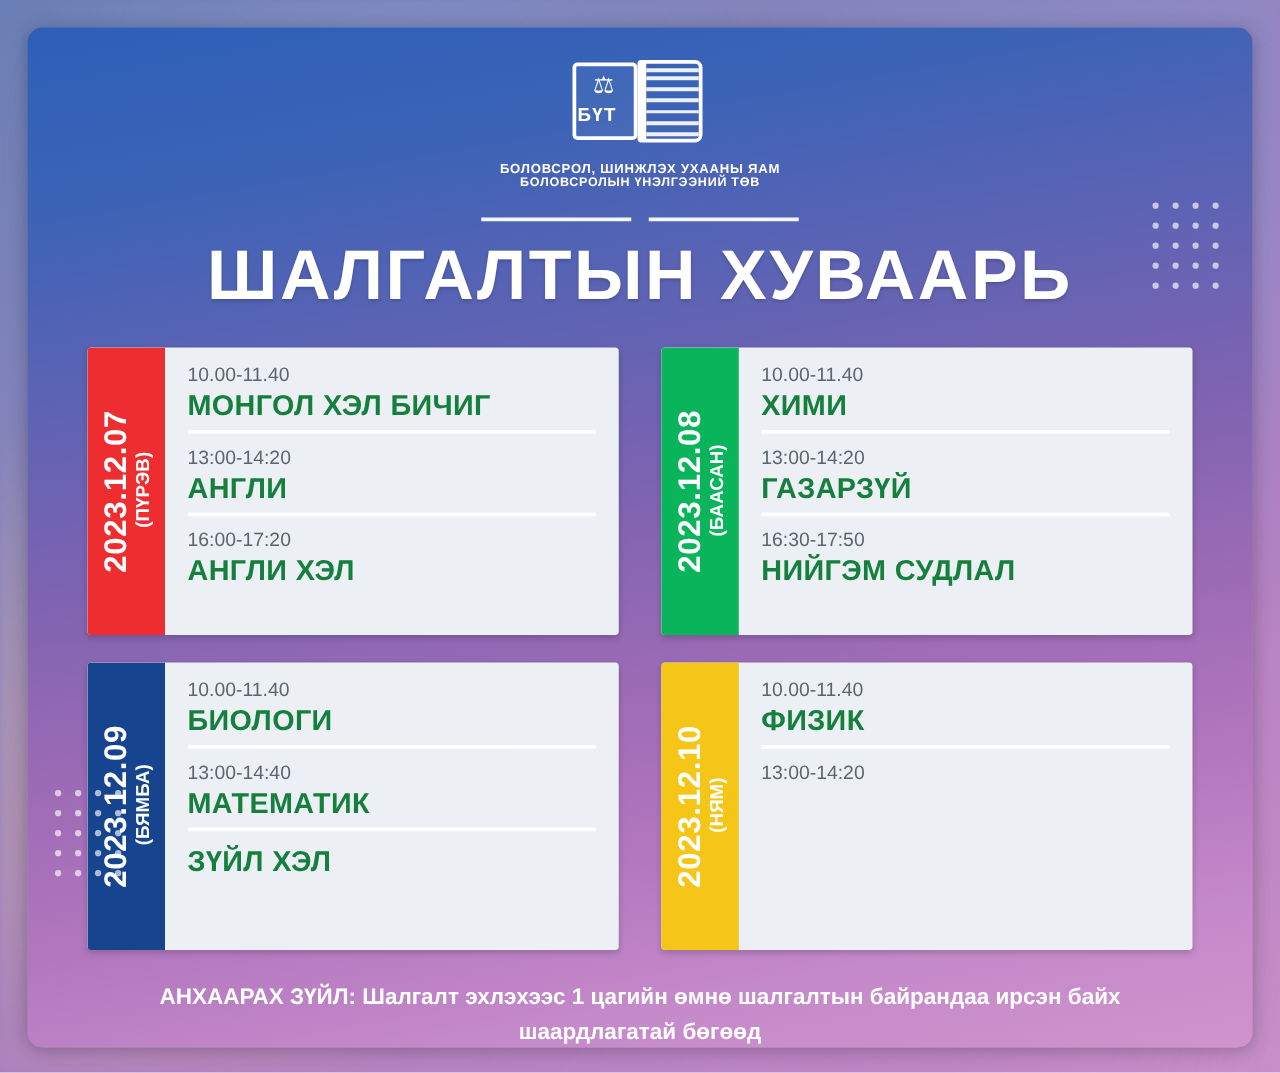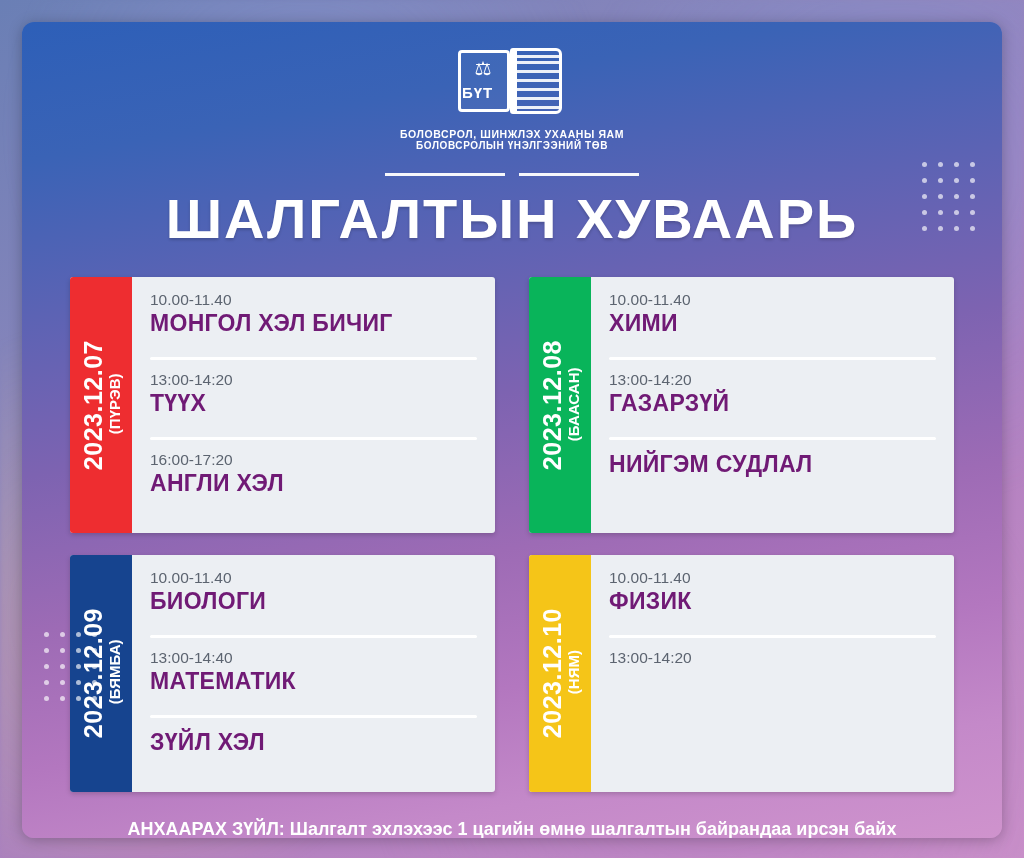--- a/index.html
+++ b/index.html
@@ -151,22 +151,22 @@
   .slots {
     flex: 1 1 auto;
     padding: 14px 18px 14px 18px;
     display: flex; flex-direction: column; justify-content: flex-start; border-radius: 22px;
   }
   .slot { margin-bottom: 2px; }
   .slot .time {
     color: #5c6470; font-size: 15.5px; font-weight: normal; margin-bottom: 1px;
   }
   .slot .subj {
-    color: #701a75; font-size: 23px; font-weight: bold; letter-spacing: 0.3px;
-    padding-bottom: 20px;
+    color: #15803d; font-size: 23px; font-weight: bold; letter-spacing: 0.3px;
+    padding-bottom: 6px;
   }
   .slot .sep {
     height: 3px; background: #ffffff; margin: 0 0 9px 0; border-radius: 2px;
   }
   .slot:last-child .sep { display: none; }
 
   .notes {
     margin: 24px 64px 0;
     text-align: center;
     color: #ffffff;
@@ -256,21 +256,21 @@
         </div>
       </div>
       <div class="slots">
         <div class="slot">
           <div class="time">10.00-11.40</div>
           <div class="subj">МОНГОЛ ХЭЛ БИЧИГ</div>
           <div class="sep"></div>
         </div>
         <div class="slot">
           <div class="time">13:00-14:20</div>
-          <div class="subj">ТҮҮХ</div>
+          <div class="subj">АНГЛИ</div>
           <div class="sep"></div>
         </div>
         <div class="slot">
           <div class="time">16:00-17:20</div>
           <div class="subj">АНГЛИ ХЭЛ</div>
 
         </div>
       </div>
     </div>
 
@@ -286,20 +286,21 @@
           <div class="time">10.00-11.40</div>
           <div class="subj">ХИМИ</div>
           <div class="sep"></div>
         </div>
         <div class="slot">
           <div class="time">13:00-14:20</div>
           <div class="subj">ГАЗАРЗҮЙ</div>
           <div class="sep"></div>
         </div>
         <div class="slot">
+          <div class="time">16:30-17:50</div>
           <div class="subj">НИЙГЭМ СУДЛАЛ</div>
 
         </div>
       </div>
     </div>
 
     <div class="card">
       <div class="daystrip" style="background:#16448f">
         <div class="vert">
           <span class="date">2023.12.09</span>

